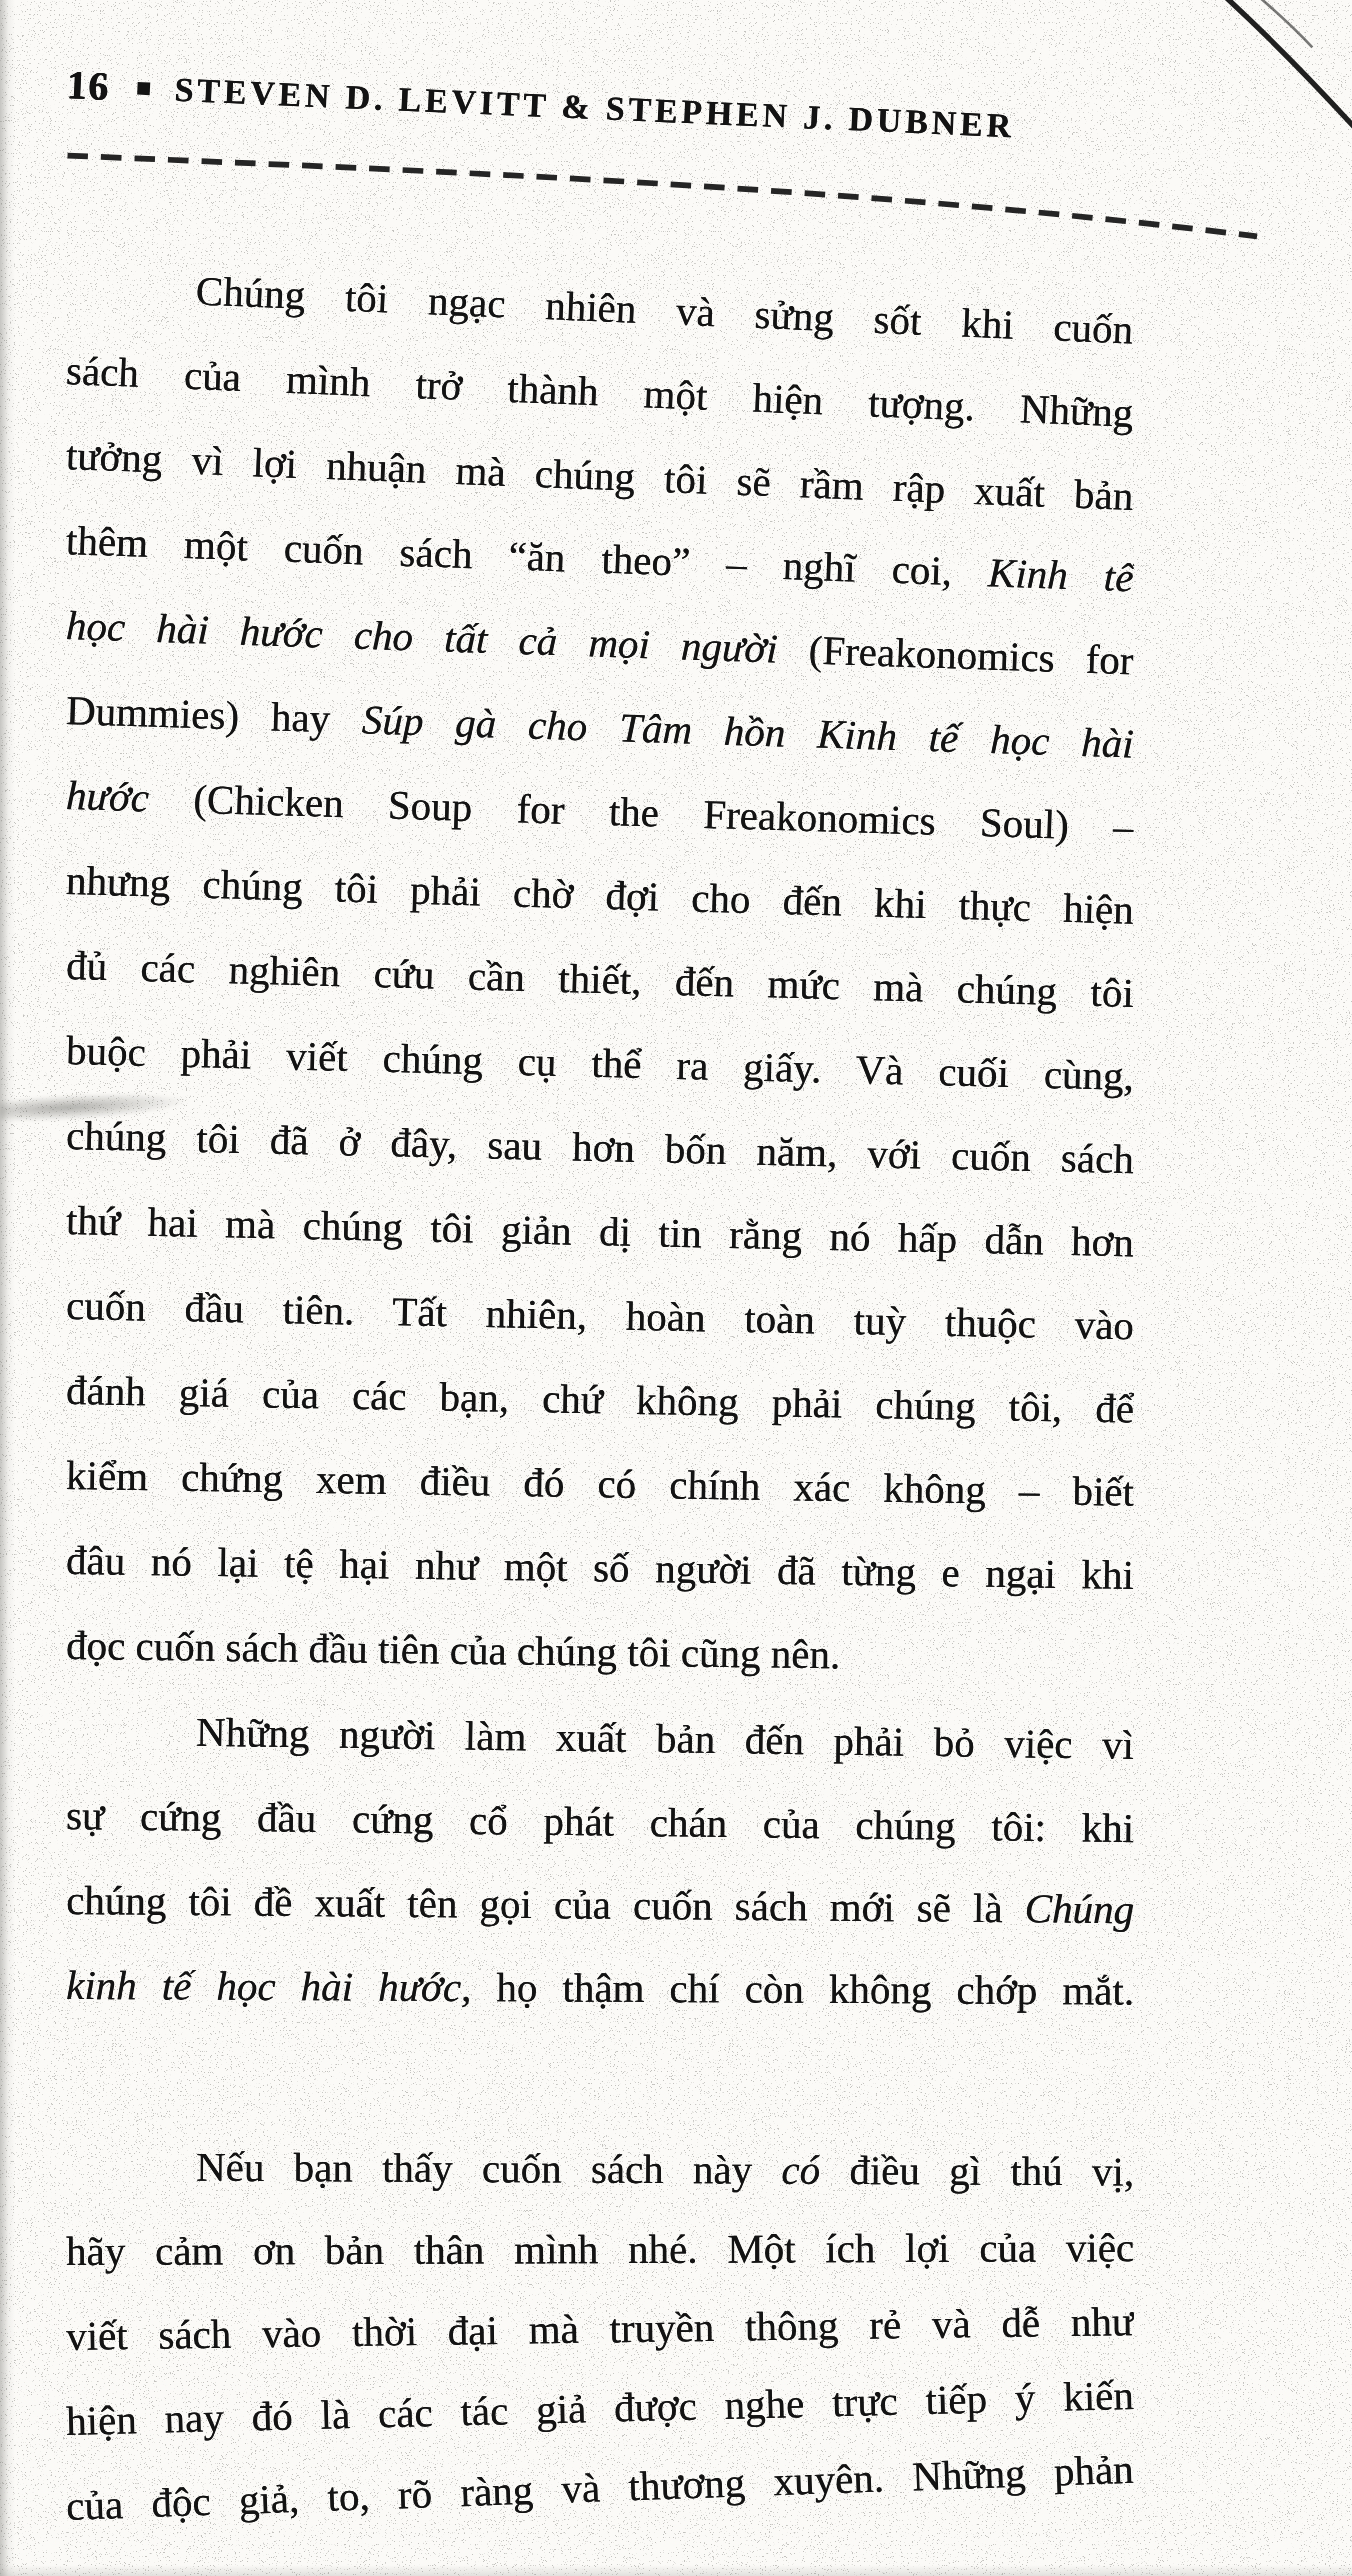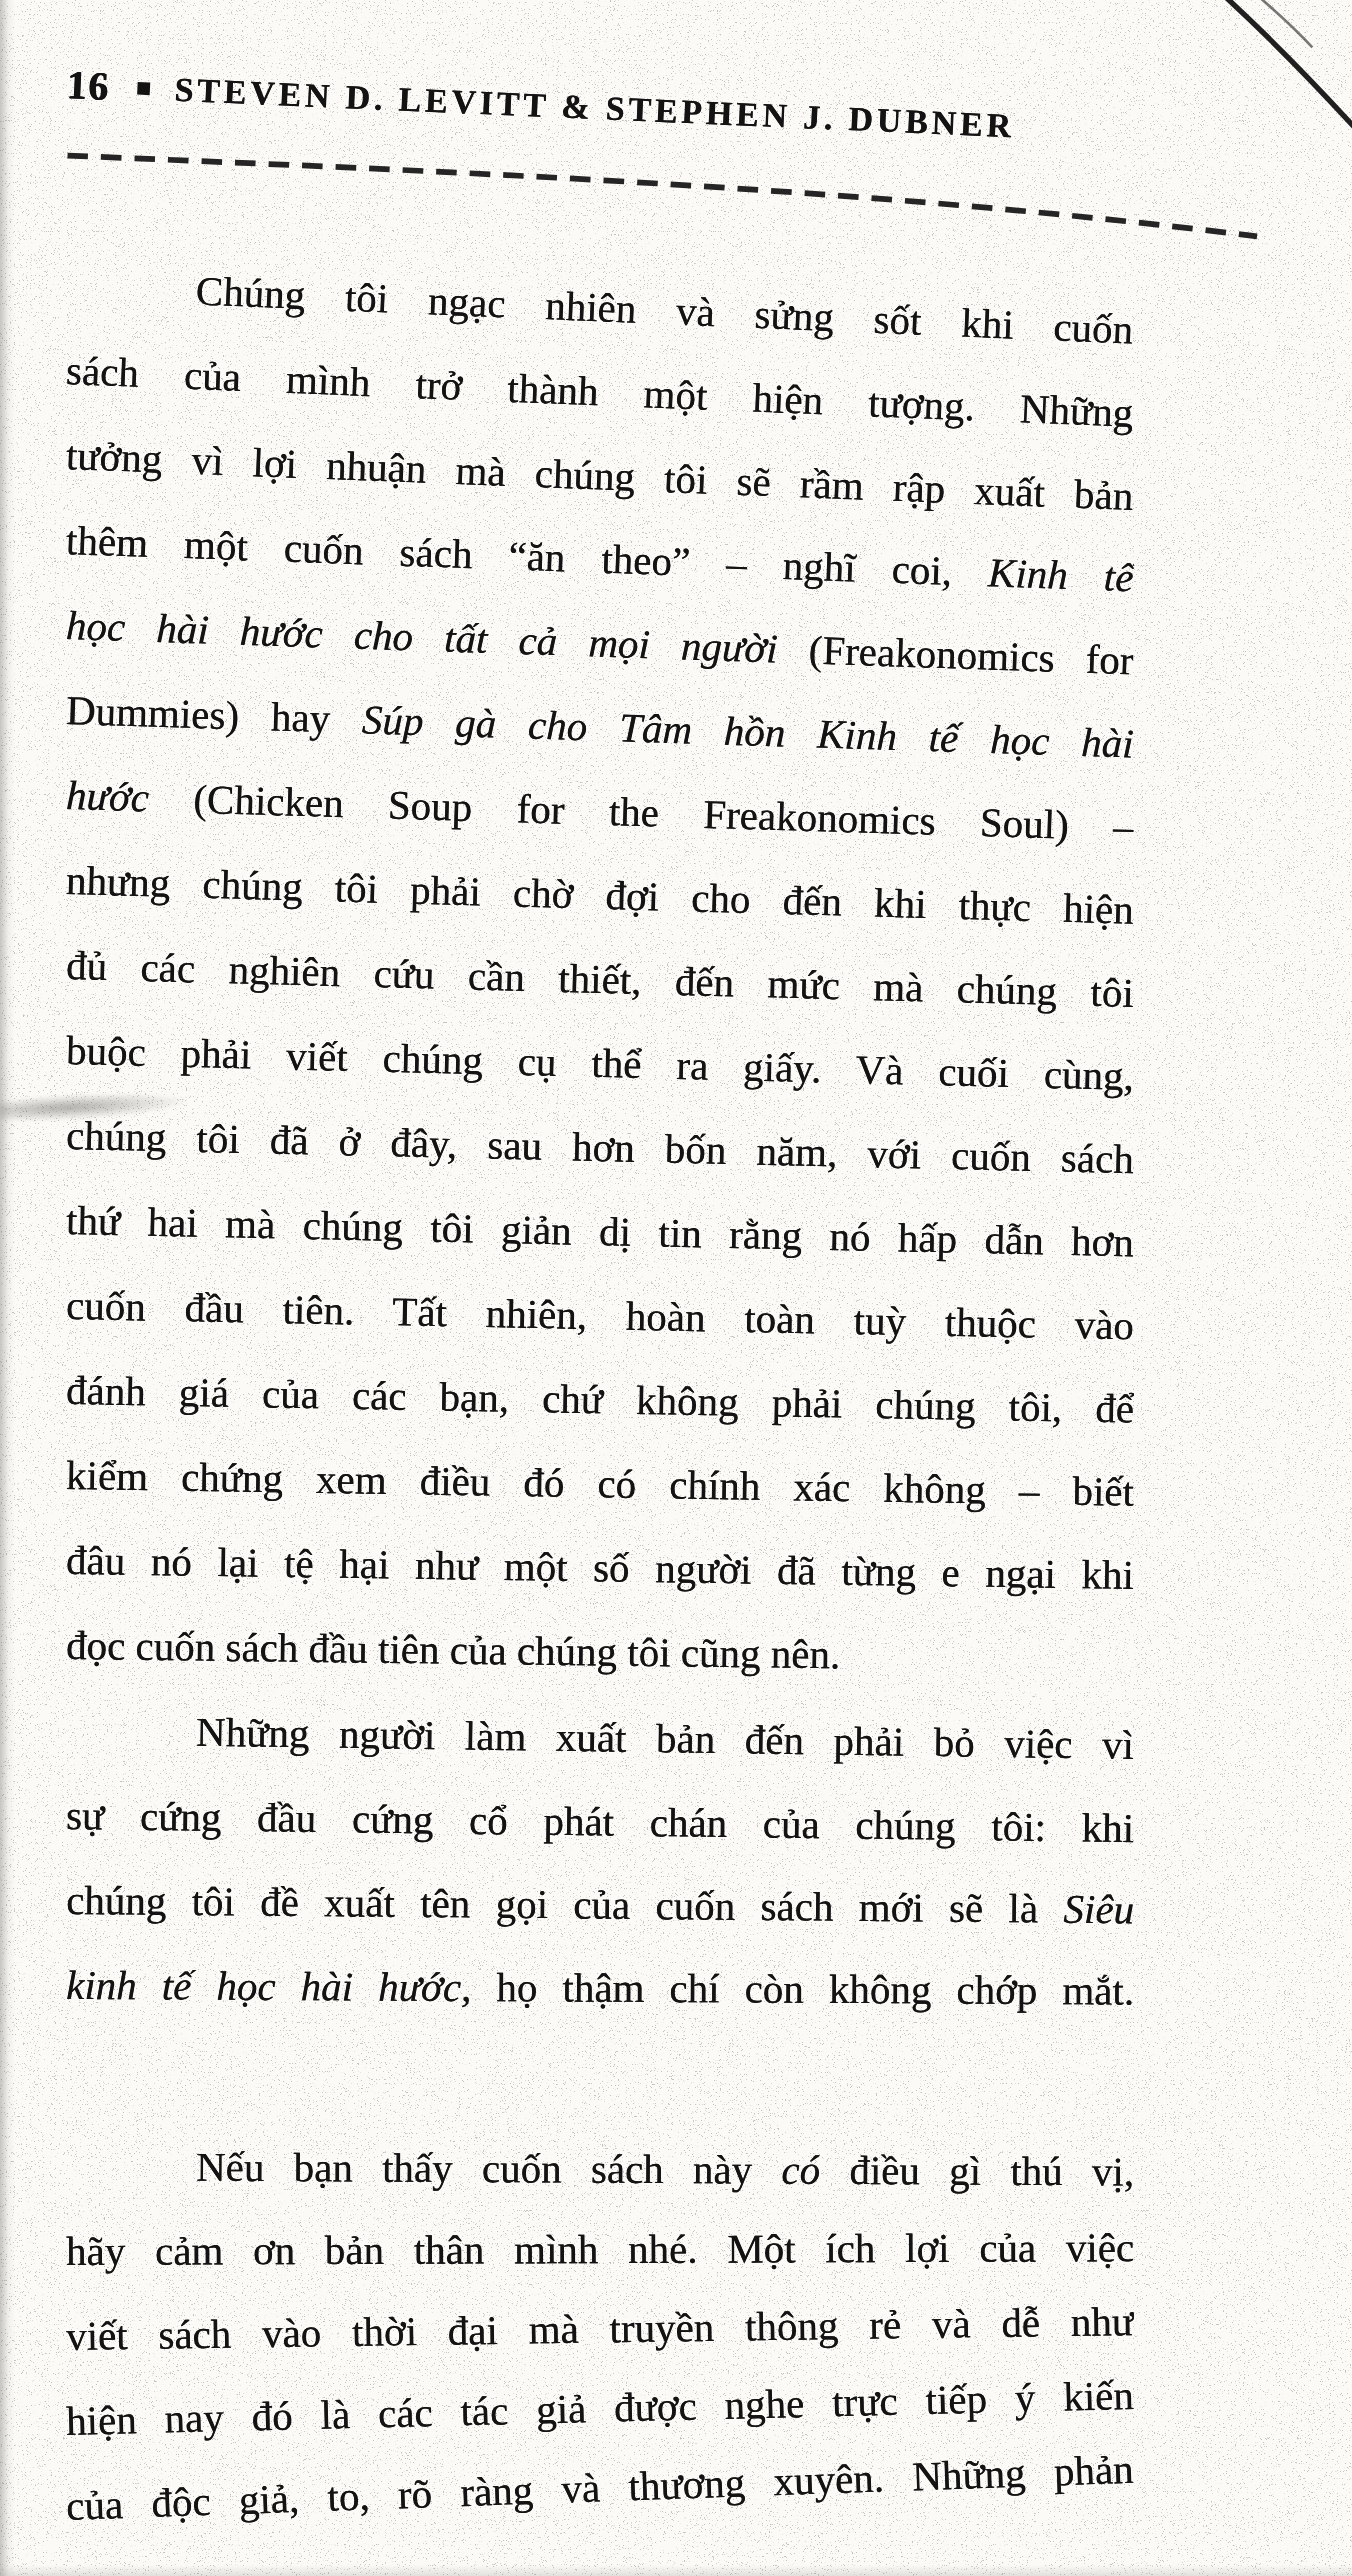--- a/index.html
+++ b/index.html
@@ -113,21 +113,21 @@
       <div class="line" style="transform:rotate(1.1deg)"><span>cuốn đầu tiên. Tất nhiên, hoàn toàn tuỳ thuộc vào</span></div>
       <div class="line" style="transform:rotate(1.0deg)"><span>đánh giá của các bạn, chứ không phải chúng tôi, để</span></div>
       <div class="line" style="transform:rotate(0.9deg)"><span>kiểm chứng xem điều đó có chính xác không – biết</span></div>
       <div class="line" style="transform:rotate(0.8deg)"><span>đâu nó lại tệ hại như một số người đã từng e ngại khi</span></div>
       <div class="line end" style="transform:rotate(0.7deg)"><span>đọc cuốn sách đầu tiên của chúng tôi cũng nên.</span></div>
     </div>
 
     <div class="para">
       <div class="line indent" style="transform:rotate(0.8deg)"><span>Những người làm xuất bản đến phải bỏ việc vì</span></div>
       <div class="line" style="transform:rotate(0.7deg)"><span>sự cứng đầu cứng cổ phát chán của chúng tôi: khi</span></div>
-      <div class="line" style="transform:rotate(0.5deg)"><span>chúng tôi đề xuất tên gọi của cuốn sách mới sẽ là </span><span class="it">Siêu</span></div>
+      <div class="line" style="transform:rotate(0.5deg)"><span>chúng tôi đề xuất tên gọi của cuốn sách mới sẽ là </span><span class="it">Chúng</span></div>
       <div class="line" style="transform:rotate(0.3deg)"><span class="it">kinh tế học hài hước,</span><span> họ thậm chí còn không chớp mắt.</span></div>
     </div>
 
     <div class="para para3">
       <div class="line indent" style="transform:rotate(0.3deg)"><span>Nếu bạn thấy cuốn sách này </span><span class="it">có</span><span> điều gì thú vị,</span></div>
       <div class="line" style="transform:rotate(-0.2deg)"><span>hãy cảm ơn bản thân mình nhé. Một ích lợi của việc</span></div>
       <div class="line" style="transform:rotate(-0.8deg)"><span>viết sách vào thời đại mà truyền thông rẻ và dễ như</span></div>
       <div class="line" style="transform:rotate(-1.4deg)"><span>hiện nay đó là các tác giả được nghe trực tiếp ý kiến</span></div>
       <div class="line" style="transform:rotate(-2.0deg)"><span>của độc giả, to, rõ ràng và thương xuyên. Những phản</span></div>
     </div>

